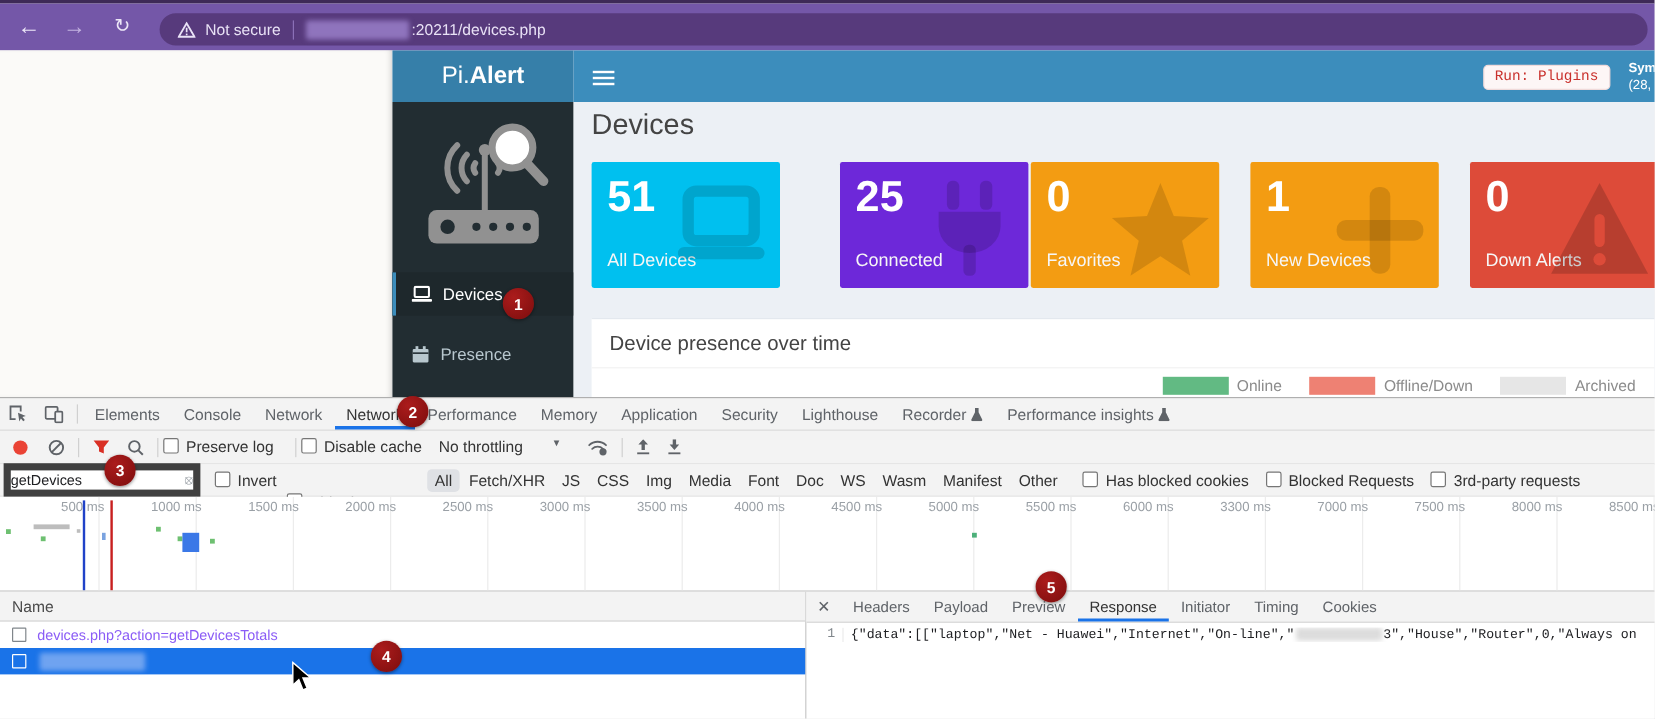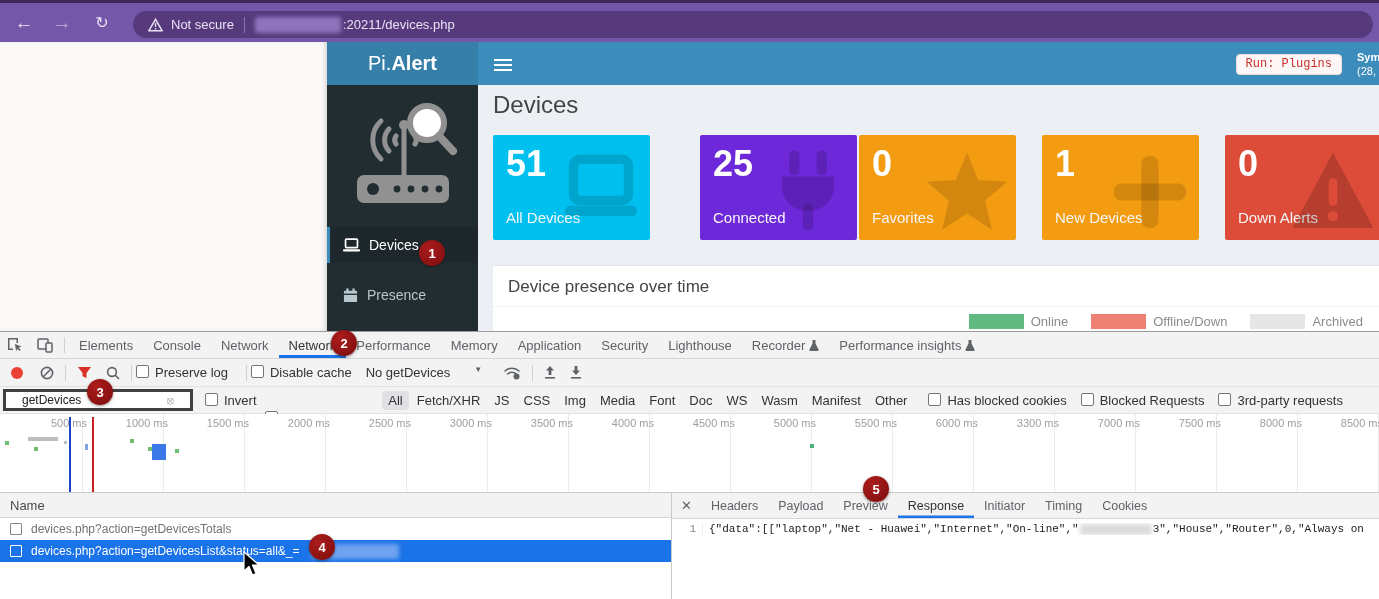--- a/index.html
+++ b/index.html
@@ -63,36 +63,36 @@
   .dt-tab{display:flex;align-items:center;gap:4px;padding:0 10px;font-size:13px;color:#5f6368;white-space:nowrap;}
   .dt-tab.active{color:#333;box-shadow:inset 0 -3px 0 #1a73e8;}
 
   .dt-toolbar{height:27px;background:#f3f3f3;border-bottom:1px solid #e2e2e2;display:flex;align-items:center;font-size:13px;color:#333;}
   .rec-dot{width:12px;height:12px;border-radius:50%;background:#ea4335;margin:0 10px 0 11px;}
   .cbx{width:11px;height:11px;border:1px solid #767676;border-radius:2px;background:#fff;display:inline-block;flex:none;}
   .tb-item{display:flex;align-items:flex-start;gap:6px;margin-right:14px;white-space:nowrap;}
   .dd-arrow{font-size:8px;color:#5f6368;margin-left:18px;}
 
   .dt-filter{height:26px;background:#f3f3f3;border-bottom:1px solid #e2e2e2;display:flex;align-items:center;font-size:13px;color:#333;}
-  .filter-box{width:152px;height:16px;border:3px solid #404040;background:#fff;margin-left:3px;
-    display:flex;align-items:center;font-size:12px;padding:0 16px;color:#202124;}
+  .filter-box{width:152px;height:16px;border:6px solid #404040;background:#fff;margin-left:3px;
+    display:flex;align-items:center;font-size:12px;padding:0 0;color:#202124;}
   .filter-box .x{margin-left:auto;color:#9aa0a6;font-size:11px;}
   .ftype{padding:2px 6px;margin:0 1px;color:#333;}
   .ftype.selected-pill{background:#dfe1e5;border-radius:4px;}
 
   .overview{position:relative;height:78px;background:#fff;border-bottom:1px solid #c9c9c9;overflow:hidden;}
   .tick{position:absolute;top:3px;width:72px;text-align:right;font-size:11px;color:#9aa0a6;white-space:nowrap;}
   .gridline{position:absolute;top:0;width:1px;height:78px;background:#ececec;}
   .mark{position:absolute;}
 
   .dt-bottom{display:flex;height:110px;}
   .req-panel{width:672px;border-right:1px solid #c9c9c9;box-sizing:border-box;}
   .req-head{height:25px;background:#f3f3f3;border-bottom:1px solid #d6d6d6;display:flex;align-items:center;
     padding-left:10px;font-size:13px;color:#4a4a4a;box-sizing:border-box;}
-  .req-row{height:22px;display:flex;align-items:center;gap:9px;padding-left:10px;font-size:12px;color:#737373;}
+  .req-row{height:22px;display:flex;align-items:center;gap:9px;padding-left:10px;font-size:12px;color:#8b5cf6;}
   .req-row .sq{width:10px;height:10px;border:1px solid #80868b;border-radius:1px;flex:none;}
   .req-row.selected{background:#1a73e8;color:#fff;}
   .req-row.selected .sq{border-color:#fff;}
   .row-redact{width:88px;height:15px;background:#6fa3f0;margin-left:2px;}
 
   .det-panel{flex:1;min-width:0;}
   .det-tabs{height:25px;background:#f3f3f3;border-bottom:1px solid #d6d6d6;display:flex;align-items:stretch;font-size:12.5px;color:#5f6368;}
   .det-tab{display:flex;align-items:center;padding:0 10px;white-space:nowrap;}
   .det-tab.active{color:#333;box-shadow:inset 0 -2.5px 0 #1a73e8;}
   .det-close{display:flex;align-items:center;padding:0 9px;color:#5f6368;font-size:13px;}
@@ -324,21 +324,21 @@
       <label class="tb-item">
         <span class="cbx"></span>
         <span>Preserve log</span>
       </label>
       <span class="vsep"></span>
       <label class="tb-item">
         <span class="cbx"></span>
         <span>Disable cache</span>
       </label>
       <span class="tb-item">
-        <span>No getDevices</span>
+        <span>No throttling</span>
         <span class="dd-arrow">▼</span>
       </span>
       <span class="dt-ic">
         <svg width="18" height="14" viewBox="0 0 18 14">
             <g stroke="#5f6368" stroke-width="1.5" fill="none" stroke-linecap="round">
               <path d="M2 5 a 10 10 0 0 1 14 0"></path>
               <path d="M4.5 8 a 6.5 6.5 0 0 1 9 0"></path>
             </g>
             <circle cx="13.5" cy="10.5" r="3" fill="#5f6368"></circle>
           </svg>
@@ -462,21 +462,20 @@
       <div class="req-panel">
         <div class="req-head">
           <span>Name</span>
         </div>
         <div class="req-row">
           <span class="sq"></span>
           <span>devices.php?action=getDevicesTotals</span>
         </div>
         <div class="req-row selected">
           <span class="sq"></span>
-          <span>devices.php?action=getDevicesList&amp;status=all&amp;_=</span>
           <span class="redact row-redact"></span>
         </div>
       </div>
 
       <div class="det-panel">
         <div class="det-tabs">
           <span class="det-close">✕</span>
           <div class="det-tab">Headers</div>
           <div class="det-tab">Payload</div>
           <div class="det-tab">Preview</div>

